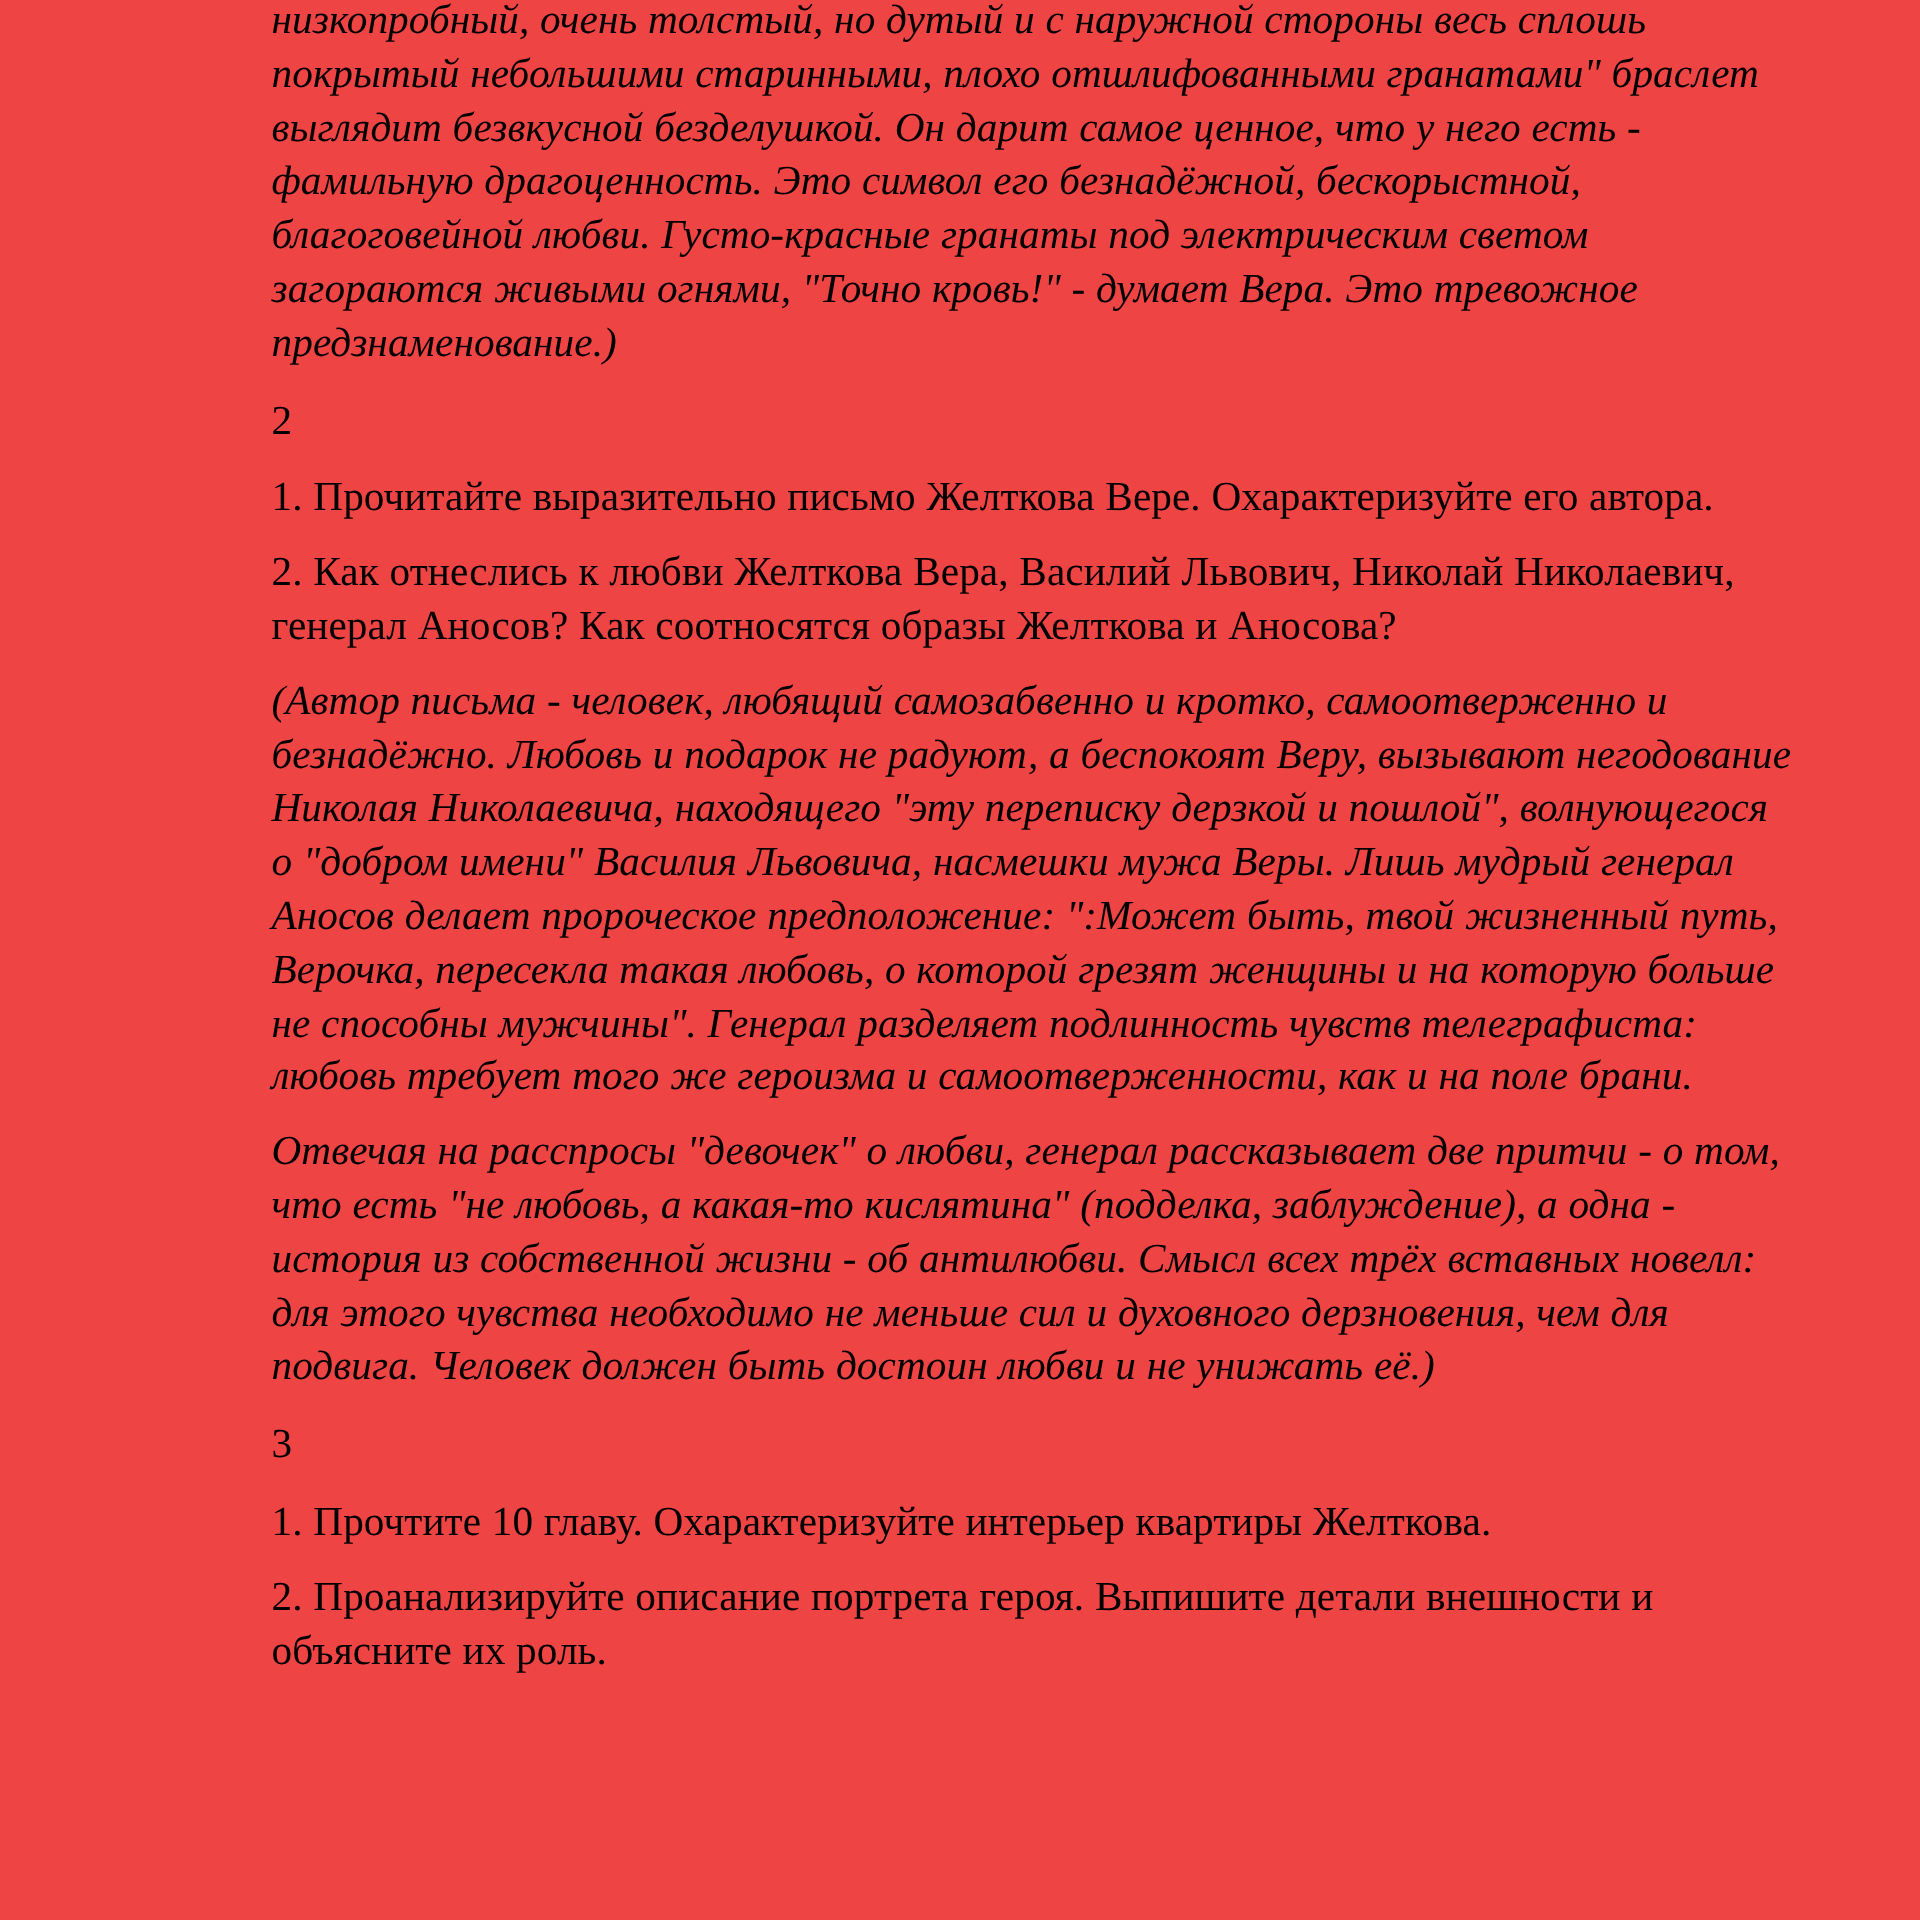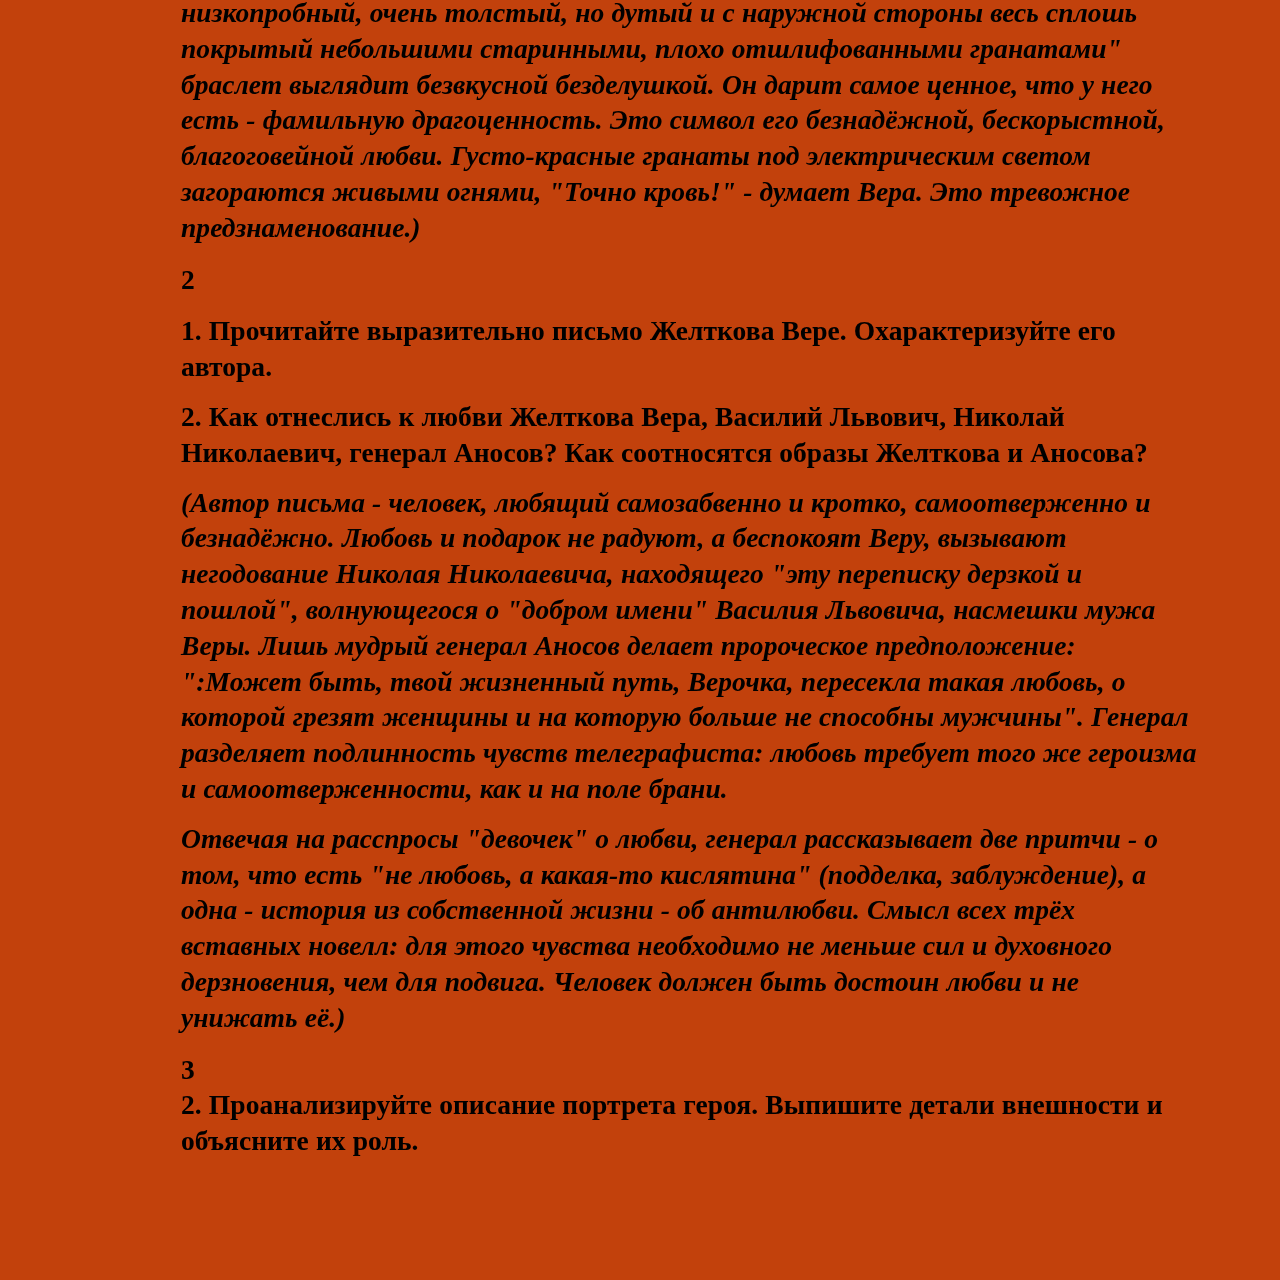--- a/index.html
+++ b/index.html
@@ -11,23 +11,22 @@
     width: 1280px;
     height: 1280px;
     overflow: hidden;
     font-family: "Liberation Serif", "DejaVu Serif", serif;
     color: #000000;
   }
   .page {
     position: relative;
     width: 1280px;
     height: 1280px;
-    background: #c2410c;
+    background: #ef4444;
     overflow: hidden;
-    font-weight: bold;
   }
   
   .doc-body {
     position: absolute;
     left: 181px;
     top: -5px;
     width: 1016px;
   }
   .para {
     margin: 0 0 14px 0;
@@ -73,18 +72,19 @@
 
     <p class="para upright">2. Как отнеслись к любви Желткова Вера, Василий Львович, Николай Николаевич, генерал Аносов? Как соотносятся образы Желткова и Аносова?</p>
 
 
     <p class="para italic">(Автор письма - человек, любящий самозабвенно и кротко, самоотверженно и безнадёжно. Любовь и подарок не радуют, а беспокоят Веру, вызывают негодование Николая Николаевича, находящего "эту переписку дерзкой и пошлой", волнующегося о "добром имени" Василия Львовича, насмешки мужа Веры. Лишь мудрый генерал Аносов делает пророческое предположение: ":Может быть, твой жизненный путь, Верочка, пересекла такая любовь, о которой грезят женщины и на которую больше не способны мужчины". Генерал разделяет подлинность чувств телеграфиста: любовь требует того же героизма и самоотверженности, как и на поле брани.</p>
 
     <p class="para italic">Отвечая на расспросы "девочек" о любви, генерал рассказывает две притчи - о том, что есть "не любовь, а какая-то кислятина" (подделка, заблуждение), а одна - история из собственной жизни - об антилюбви. Смысл всех трёх вставных новелл: для этого чувства необходимо не меньше сил и духовного дерзновения, чем для подвига. Человек должен быть достоин любви и не унижать её.)</p>
 
     <div class="section-num gap-before-section">3</div>
 
+    <p class="para upright tight">1. Прочтите 10 главу. Охарактеризуйте интерьер квартиры Желткова.</p>
 
     <p class="para upright">2. Проанализируйте описание портрета героя. Выпишите детали внешности и объясните их роль.</p>
 
 
   </div>
 </div>
 
 </body></html>

